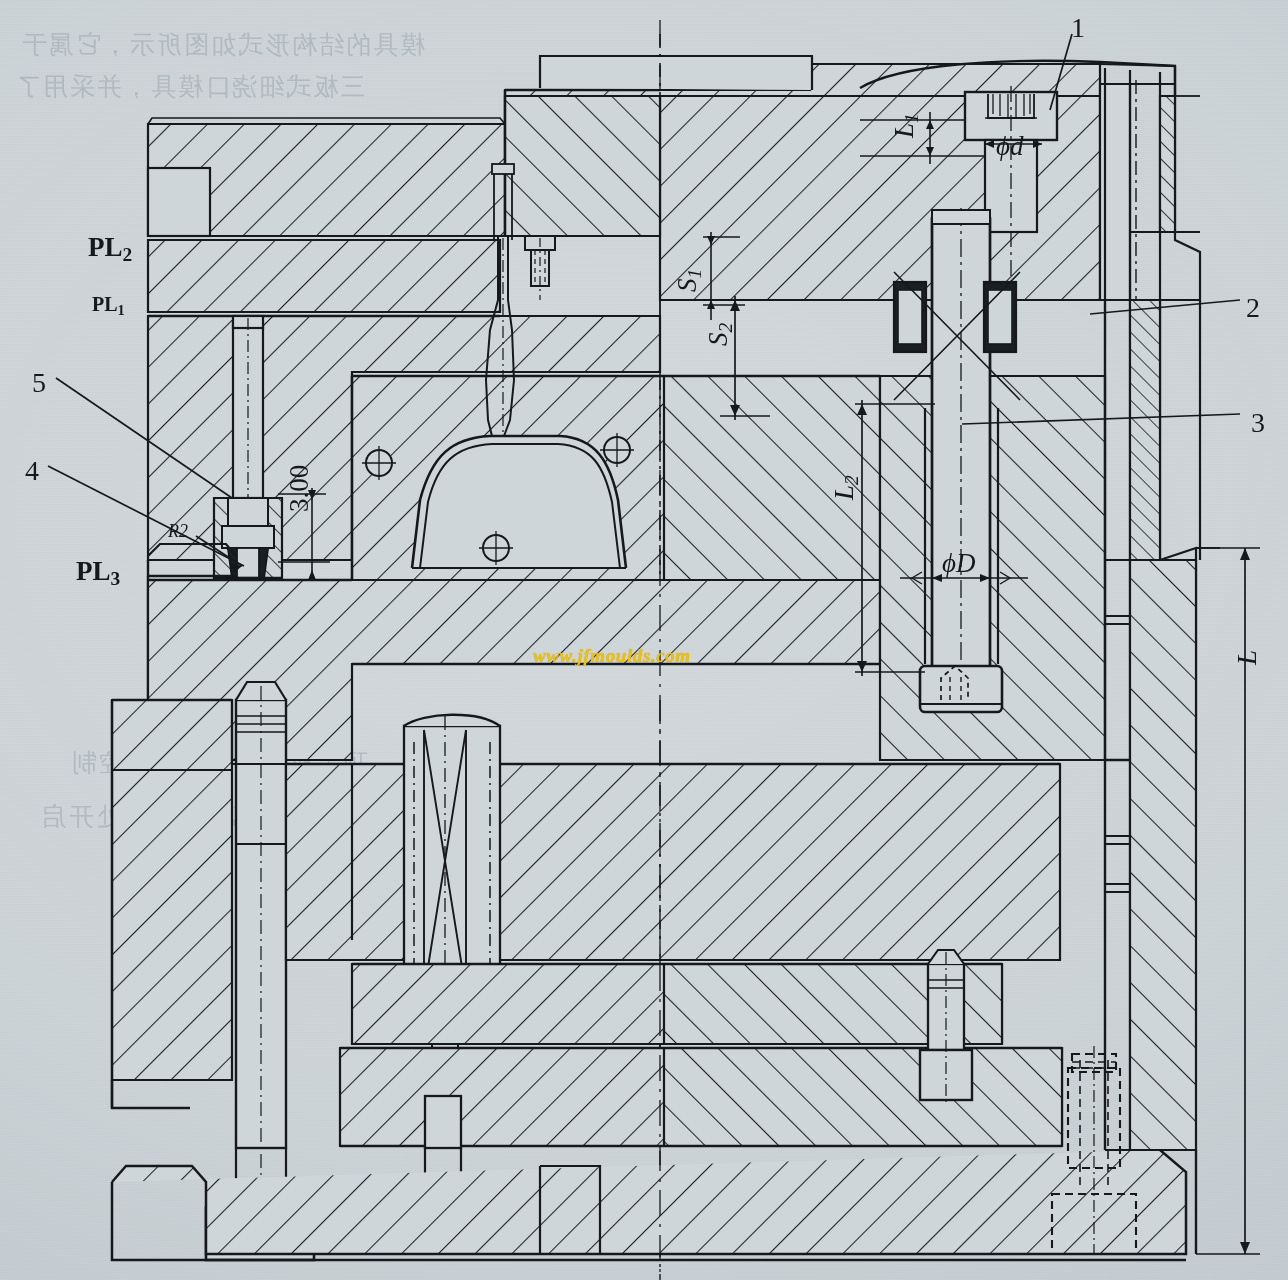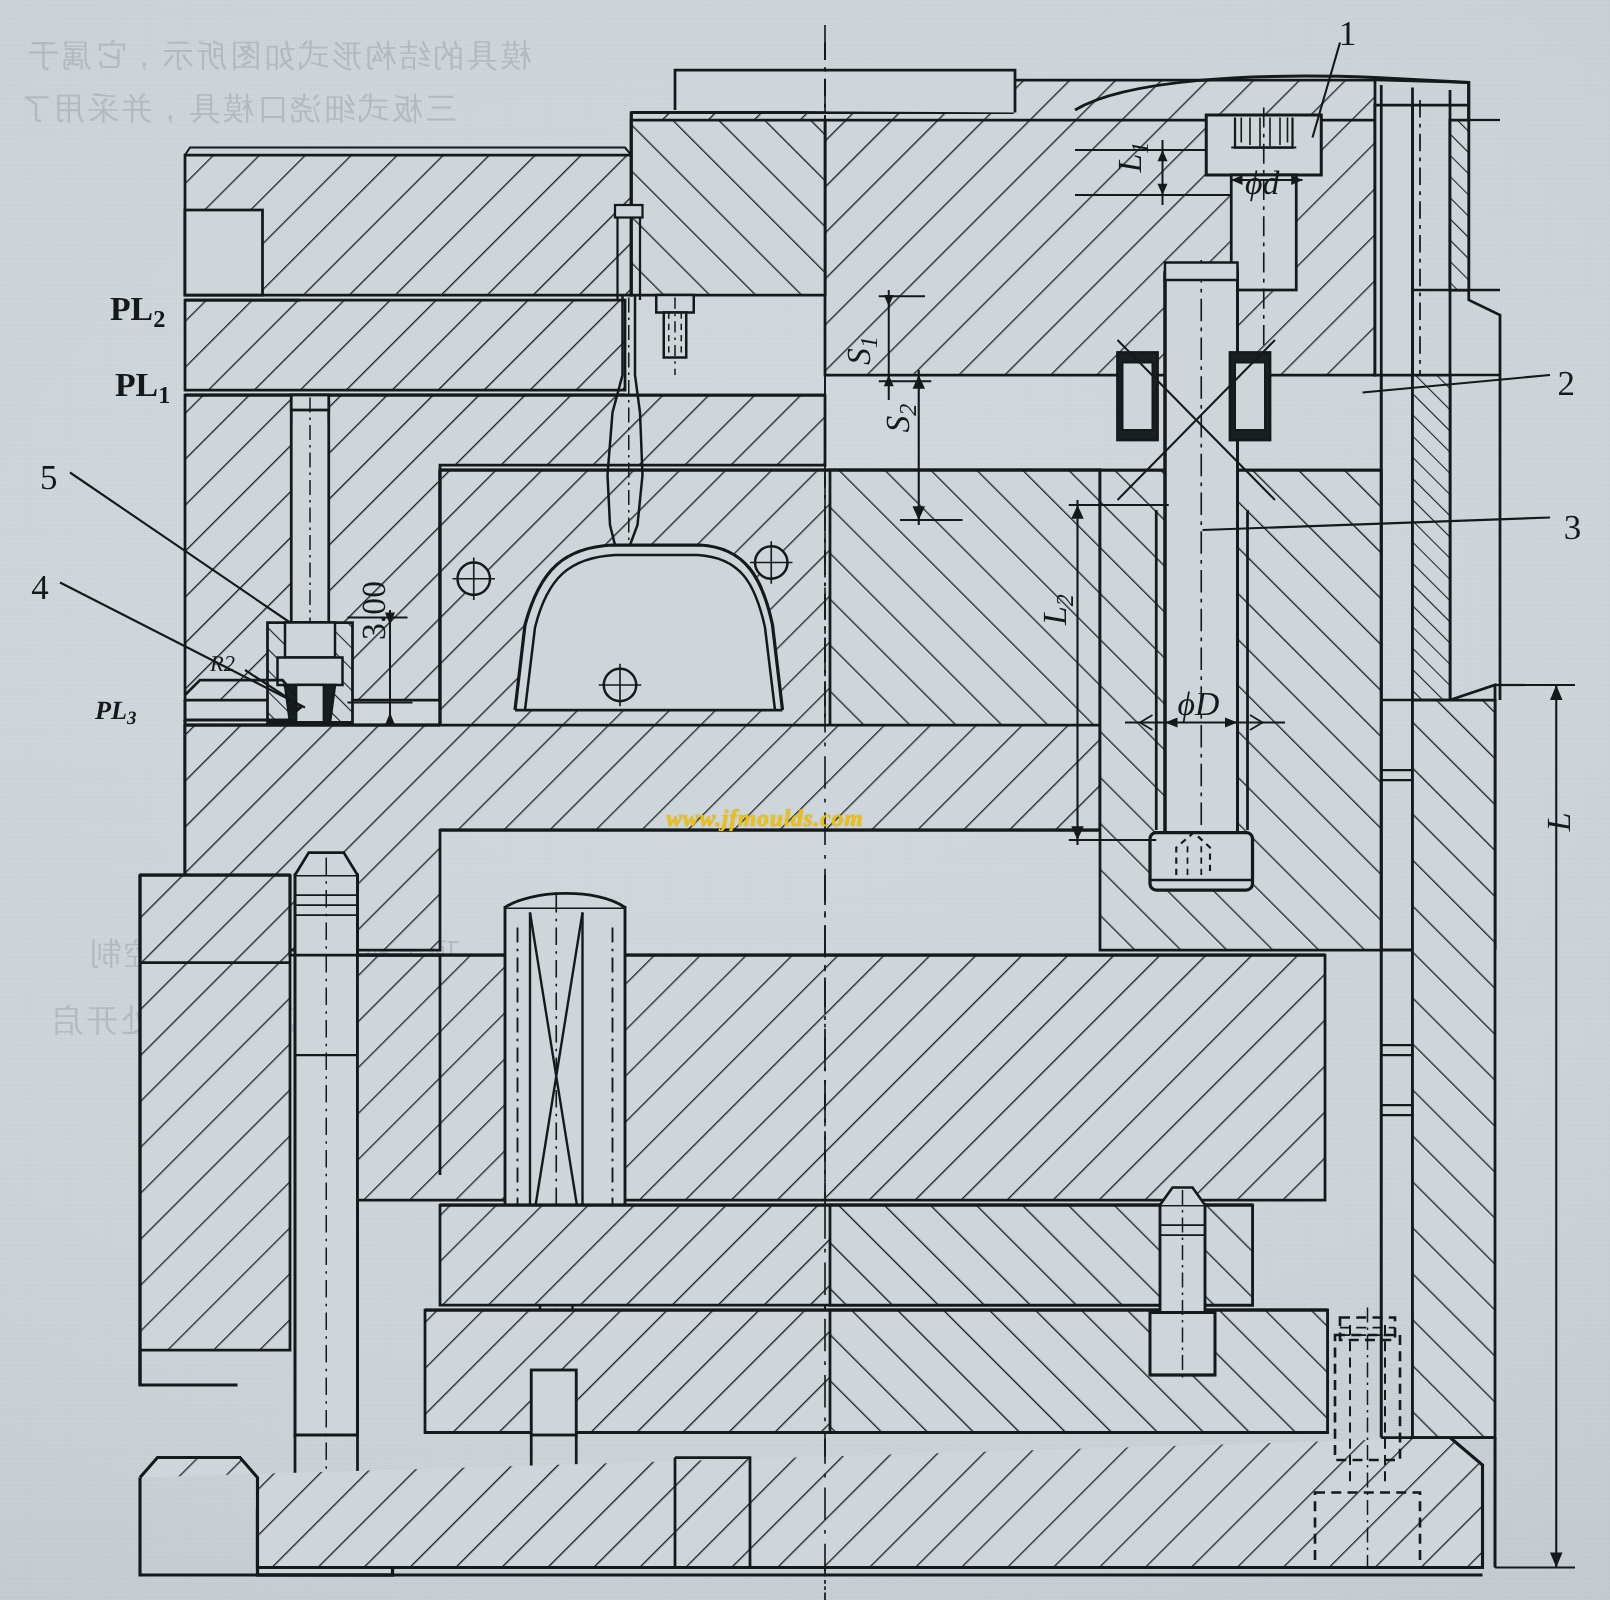--- a/index.html
+++ b/index.html
@@ -408,22 +408,22 @@
         <path d="M48,466 L244,566"></path>
         <path d="M56,378 L232,498"></path>
         <path d="M196,536 L242,566"></path>
         <path d="M242,566 l-11,-3 l3,10 z" fill="#15191c" stroke="none"></path>
       </g>
     </g>
   </svg>
 
   <div id="labels">
       <div class="lbl bold" style="left: 88px; top: 232px; font-size: 27px;">PL<span class="sub">2</span></div>
-      <div class="lbl bold" style="left: 92px; top: 293px; font-size: 27px; font-family: Liberation Serif, serif;">PL<span class="sub">1</span></div>
-      <div class="lbl bold" style="left: 76px; top: 556px; font-size: 21px; font-style: italic;">PL<span class="sub">3</span></div>
+      <div class="lbl bold" style="left: 92px; top: 293px; font-size: 20px; font-family: Liberation Serif, serif;">PL<span class="sub">1</span></div>
+      <div class="lbl bold" style="left: 76px; top: 556px; font-size: 27px;">PL<span class="sub">3</span></div>
       <div class="lbl" style="left: 1071px; top: 12px; font-size: 28px;">1</div>
       <div class="lbl" style="left: 1246px; top: 292px; font-size: 28px;">2</div>
       <div class="lbl" style="left: 1251px; top: 407px; font-size: 28px;">3</div>
       <div class="lbl" style="left: 25px; top: 455px; font-size: 28px;">4</div>
       <div class="lbl" style="left: 32px; top: 367px; font-size: 28px;">5</div>
       <div class="lbl ital" style="left: 889px; top: 138px; font-size: 27px; transform: rotate(-90deg); transform-origin: 0px 0px;">L<span class="sub">1</span></div>
       <div class="lbl ital" style="left: 996px; top: 131px; font-size: 27px;">ϕd</div>
       <div class="lbl ital" style="left: 672px; top: 292px; font-size: 27px; transform: rotate(-90deg); transform-origin: 0px 0px;">S<span class="sub">1</span></div>
       <div class="lbl ital" style="left: 703px; top: 346px; font-size: 27px; transform: rotate(-90deg); transform-origin: 0px 0px;">S<span class="sub">2</span></div>
       <div class="lbl ital" style="left: 829px; top: 500px; font-size: 27px; transform: rotate(-90deg); transform-origin: 0px 0px;">L<span class="sub">2</span></div>

